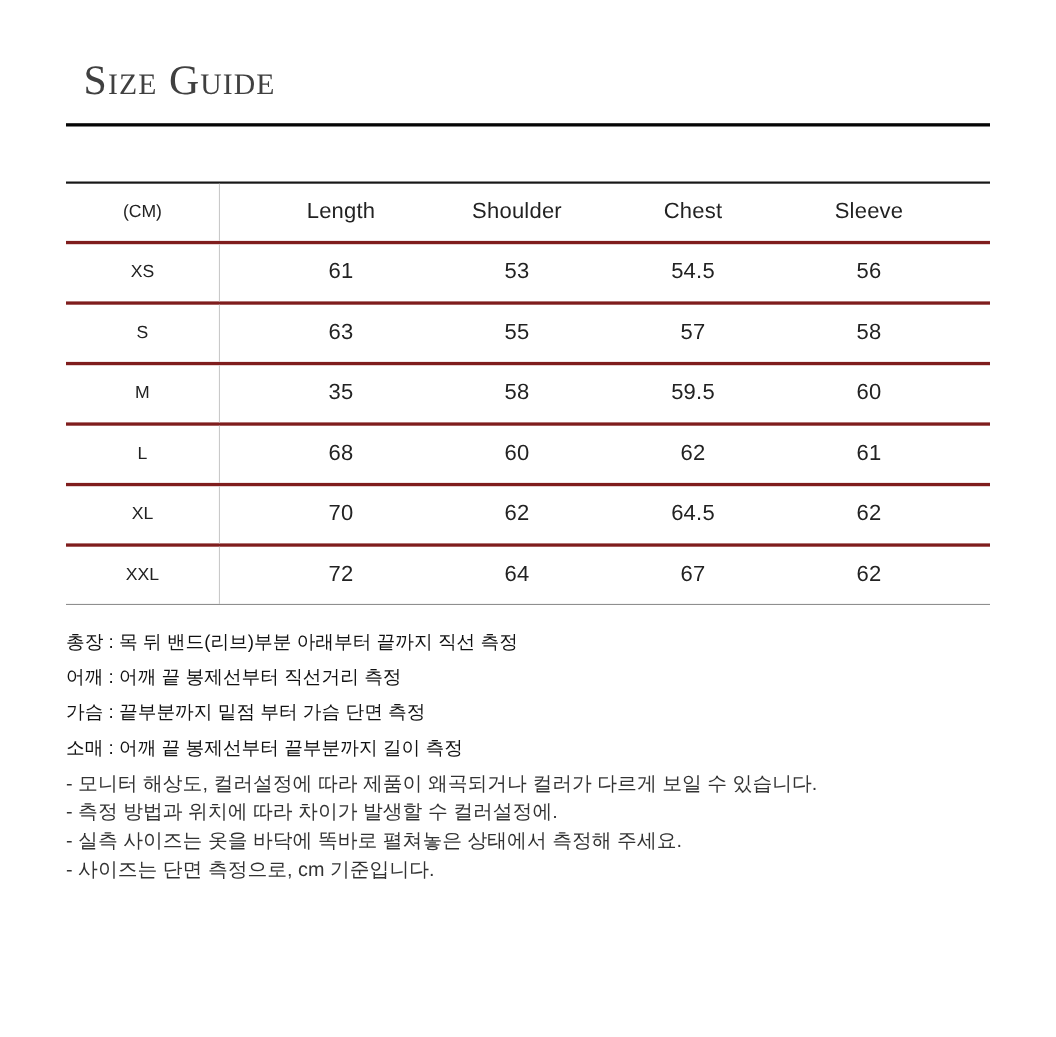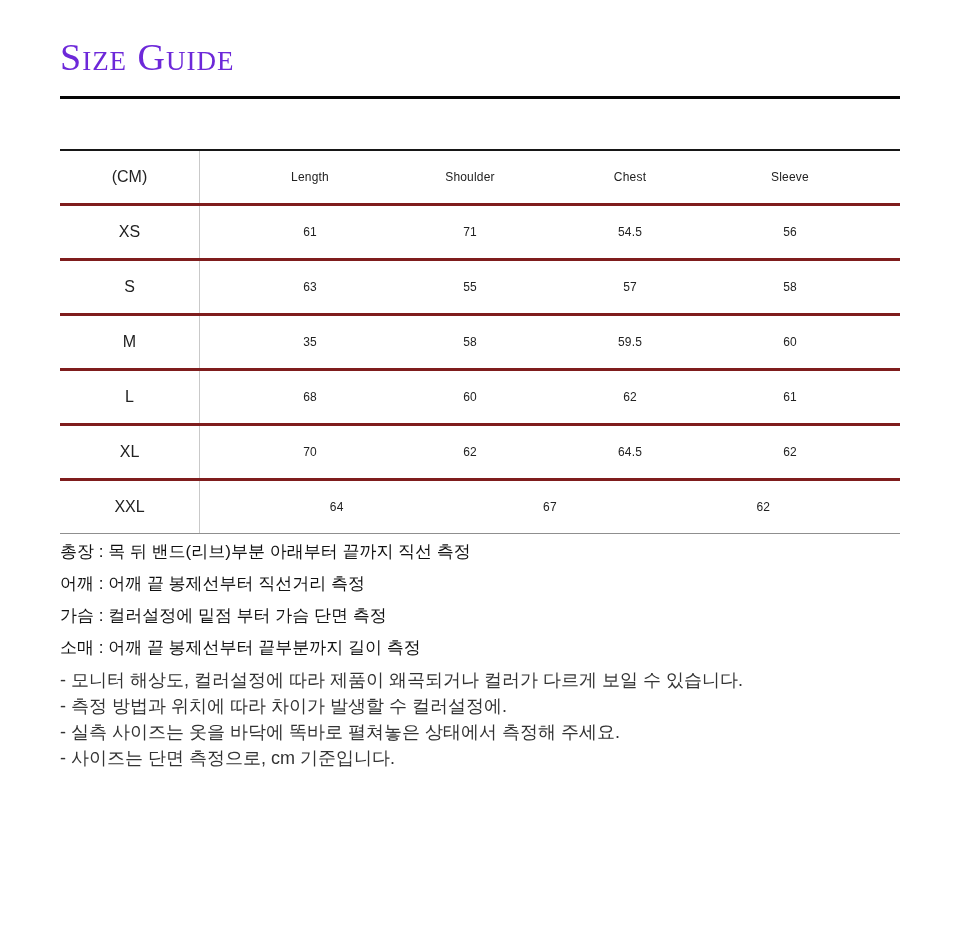--- a/index.html
+++ b/index.html
@@ -14,28 +14,28 @@
     font-family: "Liberation Sans", sans-serif;
     color: #1f1f1f;
   }
   .page {
     width: 840px;
     margin-left: 60px;
     padding-top: 36px;
   }
   
   .title {
-    margin: 0;
+    margin: 16px;
     font-family: "Liberation Serif", serif;
     font-variant: small-caps;
     font-weight: normal;
     font-size: 38px;
     line-height: 1.15;
     letter-spacing: 1px;
-    color: #6d28d9;
+    color: #404040;
   }
   .title-rule {
     height: 3px;
     background: #050505;
     margin-top: 16px;
   }
   
   .size-table {
     margin-top: 50px;
     border-top: 2px solid #171717;
@@ -62,27 +62,27 @@
   .data-cells {
     flex: 1;
     display: flex;
     padding: 0 30px;
   }
   .cell {
     flex: 1;
     display: flex;
     align-items: center;
     justify-content: center;
-    font-size: 12px;
+    font-size: 20px;
     color: #222222;
     letter-spacing: 0.2px;
   }
   
   .measure-notes {
-    margin-top: 2px;
+    margin-top: 18px;
     font-size: 17px;
     line-height: 32px;
     color: #111111;
   }
   .measure-notes p {
     margin: 0;
   }
   .disclaimer-notes {
     margin-top: 3px;
     font-size: 18px;
@@ -110,21 +110,21 @@
         <div class="cell">Shoulder</div>
         <div class="cell">Chest</div>
         <div class="cell">Sleeve</div>
       </div>
     </div>
 
     <div class="trow">
       <div class="label-cell">XS</div>
       <div class="data-cells">
         <div class="cell">61</div>
-        <div class="cell">71</div>
+        <div class="cell">53</div>
         <div class="cell">54.5</div>
         <div class="cell">56</div>
       </div>
     </div>
 
     <div class="trow">
       <div class="label-cell">S</div>
       <div class="data-cells">
         <div class="cell">63</div>
         <div class="cell">55</div>
@@ -159,32 +159,33 @@
         <div class="cell">70</div>
         <div class="cell">62</div>
         <div class="cell">64.5</div>
         <div class="cell">62</div>
       </div>
     </div>
 
     <div class="trow">
       <div class="label-cell">XXL</div>
       <div class="data-cells">
+        <div class="cell">72</div>
         <div class="cell">64</div>
         <div class="cell">67</div>
         <div class="cell">62</div>
       </div>
     </div>
 
   </div>
 
   <div class="measure-notes">
     <p>총장 : 목 뒤 밴드(리브)부분 아래부터 끝까지 직선 측정</p>
     <p>어깨 : 어깨 끝 봉제선부터 직선거리 측정</p>
-    <p>가슴 : 컬러설정에 밑점 부터 가슴 단면 측정</p>
+    <p>가슴 : 끝부분까지 밑점 부터 가슴 단면 측정</p>
     <p>소매 : 어깨 끝 봉제선부터 끝부분까지 길이 측정</p>
   </div>
 
   <div class="disclaimer-notes">
     <p>- 모니터 해상도, 컬러설정에 따라 제품이 왜곡되거나 컬러가 다르게 보일 수 있습니다.</p>
     <p>- 측정 방법과 위치에 따라 차이가 발생할 수 컬러설정에.</p>
     <p>- 실측 사이즈는 옷을 바닥에 똑바로 펼쳐놓은 상태에서 측정해 주세요.</p>
     <p>- 사이즈는 단면 측정으로, cm 기준입니다.</p>
   </div>
 

